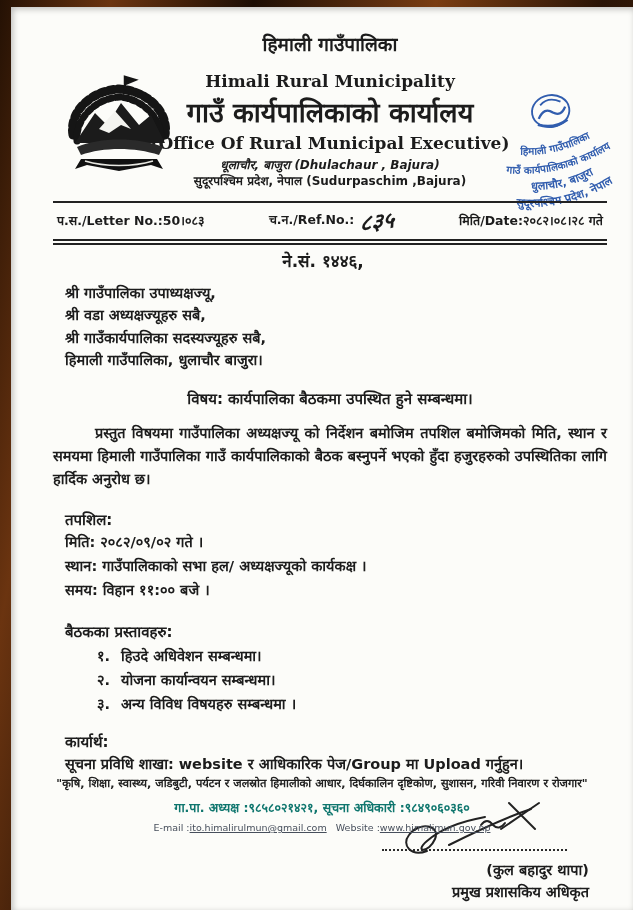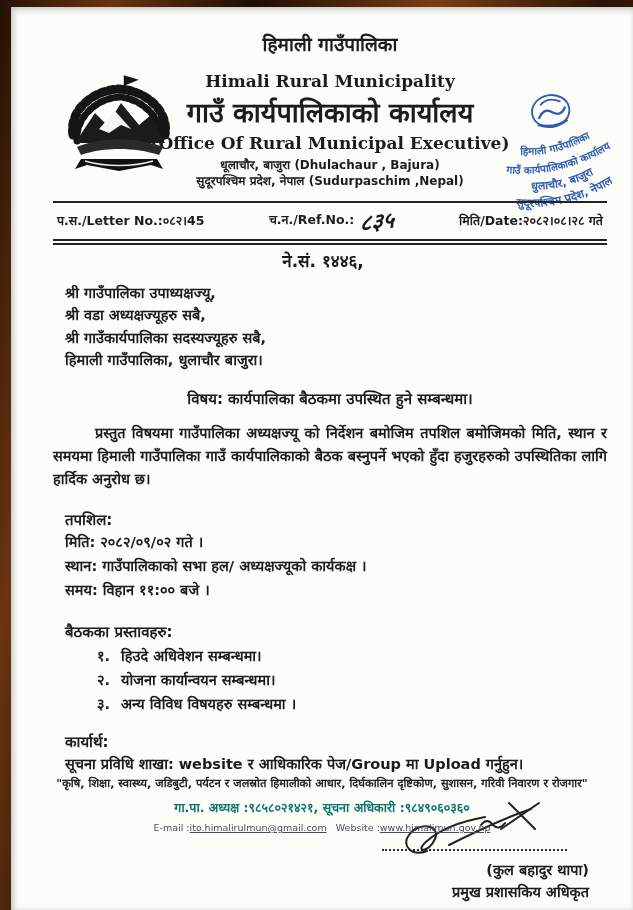--- a/index.html
+++ b/index.html
@@ -15,21 +15,21 @@
     box-shadow:inset 2px 2px 6px rgba(0,0,0,.25);
     padding:26px 26px 0 42px;
     box-sizing:border-box;
   }
   
   .hdr{text-align:center;line-height:1.25;}
   .hdr .np-title{font-size:19px;font-weight:bold;}
   .hdr .en-title{font-size:17px;font-weight:bold;font-family:"DejaVu Serif","Liberation Serif",serif;margin-top:14px;}
   .hdr .np-office{font-size:27px;font-weight:bold;margin-top:4px;}
   .hdr .en-office{font-size:17px;font-weight:bold;font-family:"DejaVu Serif","Liberation Serif",serif;margin-top:3px;}
-  .hdr .addr{font-size:12px;font-weight:bold;margin-top:4px;}
+  .hdr .addr{font-size:12px;font-weight:bold;margin-top:4px;font-style:italic;}
   .hdr .addr2{font-size:12px;font-weight:bold;margin-top:1px;}
   
   .emblem{position:absolute;left:44px;top:66px;width:128px;height:112px;}
   .stamp{position:absolute;right:2px;top:76px;width:150px;height:138px;transform:rotate(-10deg);opacity:.92;}
   
   .meta-row{
     display:flex;justify-content:space-between;align-items:center;
     border-top:2px solid #222;border-bottom:2px solid #222;
     margin-top:12px;padding:2px 4px 4px 4px;
     font-size:12.5px;font-weight:600;position:relative;
@@ -110,26 +110,26 @@
       <text font-size="12"><textPath href="#arc4" startOffset="50%" text-anchor="middle">सुदूरपश्चिम प्रदेश, नेपाल</textPath></text>
     </g>
   </svg>
 
   <div class="hdr">
     <div class="np-title">हिमाली गाउँपालिका</div>
     <div class="en-title">Himali Rural Municipality</div>
     <div class="np-office">गाउँ कार्यपालिकाको कार्यालय</div>
     <div class="en-office">(Office Of Rural Municipal Executive)</div>
     <div class="addr">धूलाचौर, बाजुरा (Dhulachaur , Bajura)</div>
-    <div class="addr2">सुदूरपश्चिम प्रदेश, नेपाल (Sudurpaschim ,Nepal)</div>
+    <div class="addr2">सुदूरपश्चिम प्रदेश, नेपाल (Sudurpaschim ,Bajura)</div>
   </div>
 
   <div class="meta-row">
     <span>
-      <span>प.स./Letter No.:</span><span>०८२।45</span>
+      <span>प.स./Letter No.:</span><span>50।०८३</span>
     </span>
     <span>
       <span>च.न./Ref.No.:</span><span class="refno-hand">८३५</span>
     </span>
     <span>
       <span>मिति/Date:</span><span>२०८२।०८।२८ गते</span>
     </span>
   </div>
   <div class="rule2"></div>
   <div class="nesam">ने.सं. १४४६,</div>

